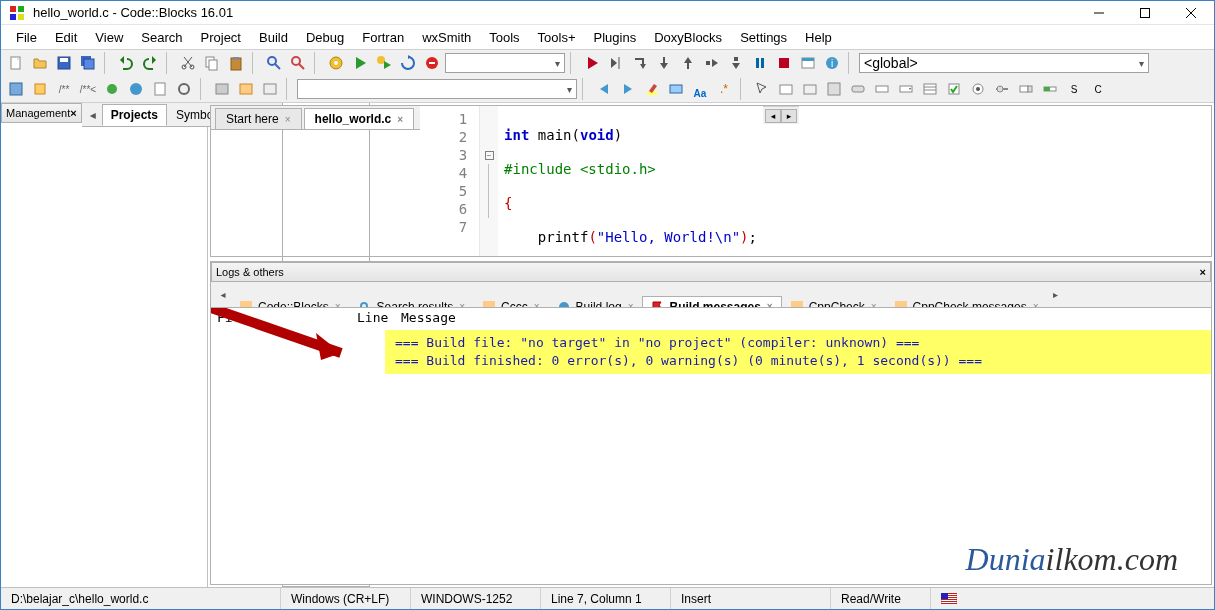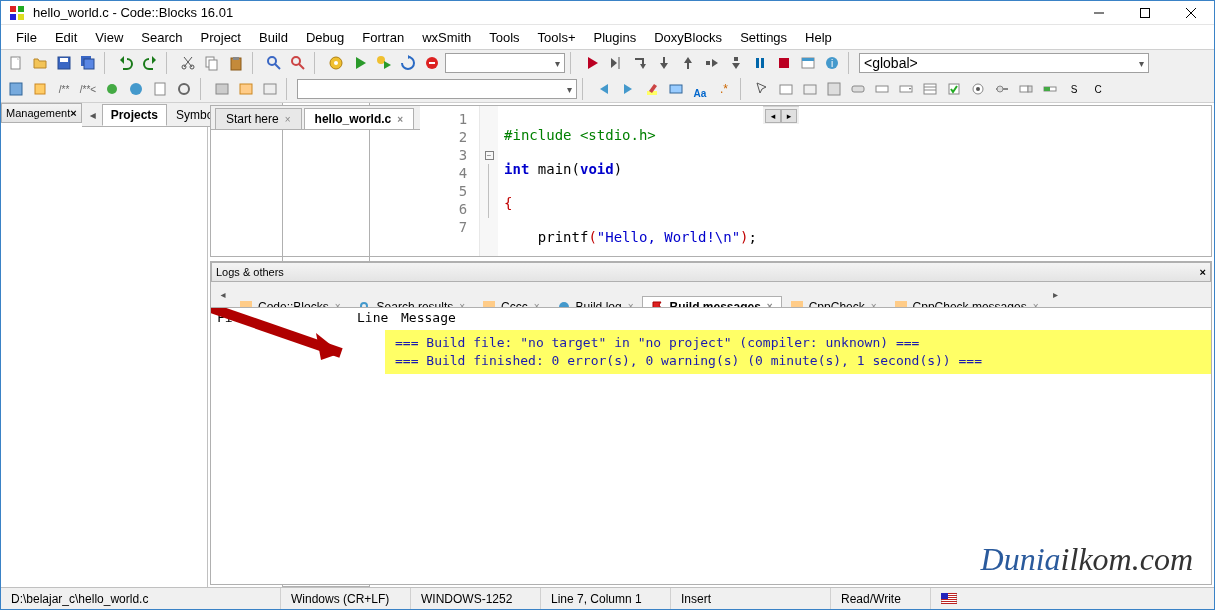--- a/index.html
+++ b/index.html
@@ -56,21 +56,21 @@
   .ltab.active { background:#fff; border:1px solid #b0b0b0; font-weight:bold;}
   .ltab .tclose { color:#888; font-size:10px; cursor:pointer;}
   .logs-nav { width:16px; text-align:center; cursor:pointer; color:#555; font-size:10px;}
   .logs-body { flex:1; background:#fff; font-family:Consolas,monospace; font-size:13px; position:relative; overflow:hidden;}
   .logs-header { display:flex; padding:2px 6px; color:#000;}
   .logs-header .col1 { width:140px;}
   .logs-header .col2 { width:44px;}
   .highlight-box { position:absolute; top:22px; left:174px; width:844px; height:44px; background:#ffff66; padding:4px 10px; font-family:Consolas,monospace; font-size:13px; color:#1a1aaf;}
   .highlight-box div { height:18px; line-height:18px;}
   .arrow { position:absolute; top:-10px; left:-10px; width:200px; height:80px; pointer-events:none;}
-  .watermark { position:absolute; right:18px; bottom:6px; font-family:Georgia,serif; font-size:32px; color:#2a5a9c; font-style:italic; pointer-events:none;}
+  .watermark { position:absolute; right:33px; bottom:6px; font-family:Georgia,serif; font-size:32px; color:#2a5a9c; font-style:italic; pointer-events:none;}
   .watermark .wm2 { color:#333;}
   .statusbar { height:22px; background:#f0f0f0; border-top:1px solid #c0c0c0; display:flex; align-items:center; font-size:12px;text-align:right;}
   .statusbar .cell { padding:0 10px; border-right:1px solid #d0d0d0; height:100%; display:flex; align-items:center;}
   .sb-path { width: 280px;}
   .sb-eol { width: 130px;}
   .sb-enc { width: 130px;}
   .sb-pos { width: 130px;}
   .sb-ins { width: 160px;}
   .sb-rw { width: 100px;}
   .sb-hl { flex:1;}
@@ -522,22 +522,22 @@
               <div></div>
               <div>
                 <span class="fold-mark">−</span>
               </div>
               <div style="border-left:1px solid #c0c0c0;margin-left:8px;"></div>
               <div style="border-left:1px solid #c0c0c0;margin-left:8px;"></div>
               <div style="border-left:1px solid #c0c0c0;margin-left:8px;"></div>
               <div></div>
           </div>
           <div class="code-lines">
+<div><span class="kw-bold-blue">int </span><span>main</span><span>(</span><span class="kw-bold-blue">void</span><span>)</span></div>
 <div><span class="kw-green">#include </span><span class="kw-green">&lt;stdio.h&gt;</span></div>
-<div><span class="kw-bold-blue">int </span><span>main</span><span>(</span><span class="kw-bold-blue">void</span><span>)</span></div>
 <div><span class="kw-brace">{</span></div>
 <div><span>    </span><span>printf</span><span class="kw-brace">(</span><span class="kw-str">"Hello, World!\n"</span><span class="kw-brace">)</span><span>;</span></div>
 <div><span>    </span><span class="kw-bold-blue">return </span><span class="kw-magenta">0</span><span>;</span></div>
 <div><span class="kw-brace">}</span></div>
 <div><span class="cursor-line"></span></div>
           </div>
         </div>
         <div class="hscroll">
           <span class="sbtn">◂</span>
           <span class="sbtn">▸</span>

